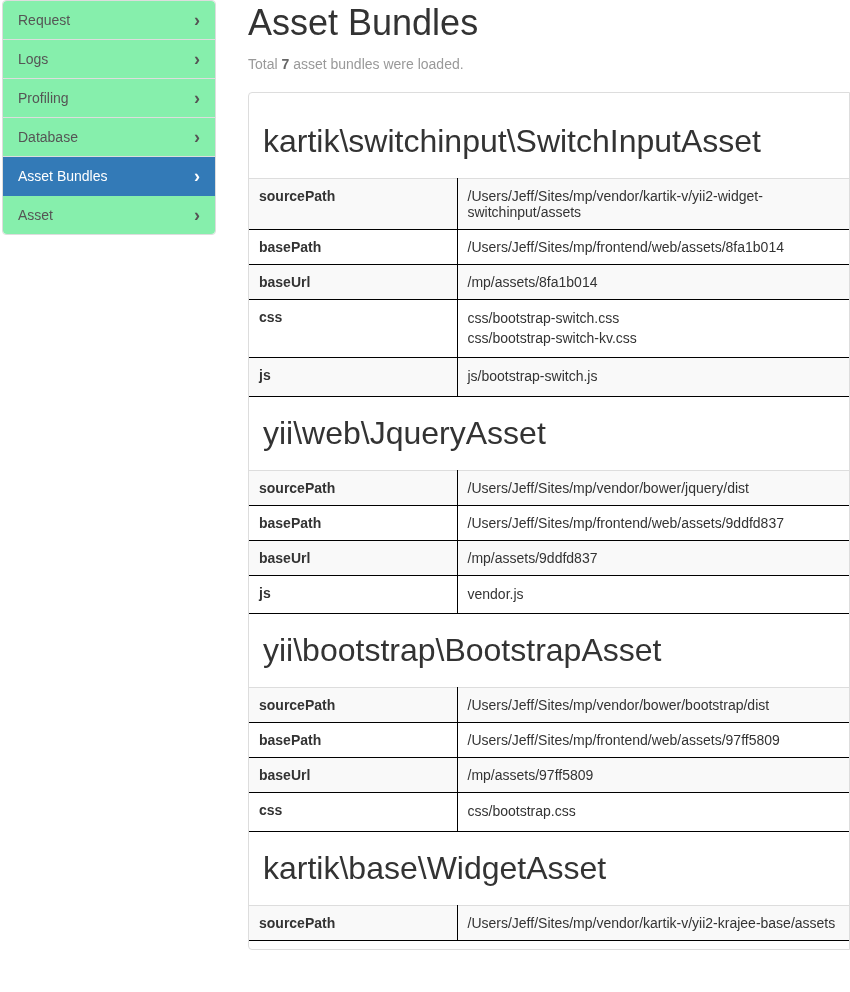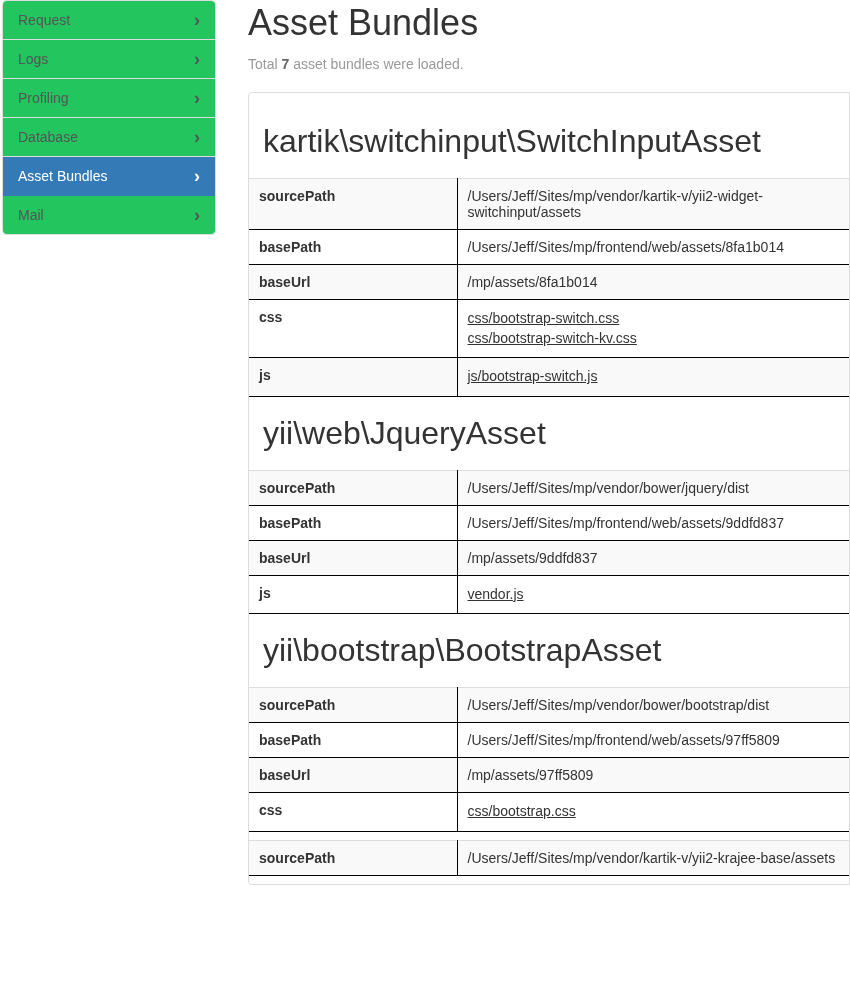--- a/index.html
+++ b/index.html
@@ -22,21 +22,21 @@
       margin: 0 2px;
     }
     .sidebar-item {
       display: flex;
       justify-content: space-between;
       align-items: center;
       padding: 11px 15px;
       border-bottom: 1px solid #ddd;
       cursor: pointer;
       color: #555;
-      background: #22c55e;
+      background: #86efac;
     }
     .sidebar-item:first-child {
       border-radius: 4px 4px 0 0;
     }
     .sidebar-item:last-child {
       border-bottom: none;
       border-radius: 0 0 4px 4px;
     }
     .sidebar-item.active {
       background: #337ab7;
@@ -109,21 +109,20 @@
     td {
       color: #333;
     }
     td a {
       color: #337ab7;
       text-decoration: none;
       cursor: pointer;
     }
     .multi-line div {
       line-height: 1.4;
-      text-decoration: underline;
     }
     table th:first-child, table td:first-child {
       border-left: none;
     }
     table th:last-child, table td:last-child {
       border-right: none;
     }
     table tr:first-child th, table tr:first-child td {
        border-top: 1px solid #ddd;
     }
@@ -147,21 +146,21 @@
       </li>
       <li class="sidebar-item">
         <span>Database</span>
         <span class="chevron" style="font-size: 18px; font-weight: bold; line-height: 14px;">›</span>
       </li>
       <li class="sidebar-item active">
         <span>Asset Bundles</span>
         <span class="chevron" style="font-size: 18px; font-weight: bold; line-height: 14px;">›</span>
       </li>
       <li class="sidebar-item">
-        <span>Mail</span>
+        <span>Asset</span>
         <span class="chevron" style="font-size: 18px; font-weight: bold; line-height: 14px;">›</span>
       </li>
     </ul>
 </nav>
 
 <main class="main">
   <h1>Asset Bundles</h1>
   <p class="subtitle">
     <span>Total </span><strong>7</strong><span> asset bundles were loaded.</span>
   </p>
@@ -235,20 +234,21 @@
             <td>/mp/assets/97ff5809</td>
           </tr>
           <tr>
             <th>css</th>
             <td class="multi-line">
               <div>css/bootstrap.css</div>
             </td>
           </tr>
         </tbody>
       </table>
+      <h3>kartik\base\WidgetAsset</h3>
       <table>
         <tbody>
           <tr>
             <th>sourcePath</th>
             <td>/Users/Jeff/Sites/mp/vendor/kartik-v/yii2-krajee-base/assets</td>
           </tr>
         </tbody>
       </table>
     </div>
 </main>

